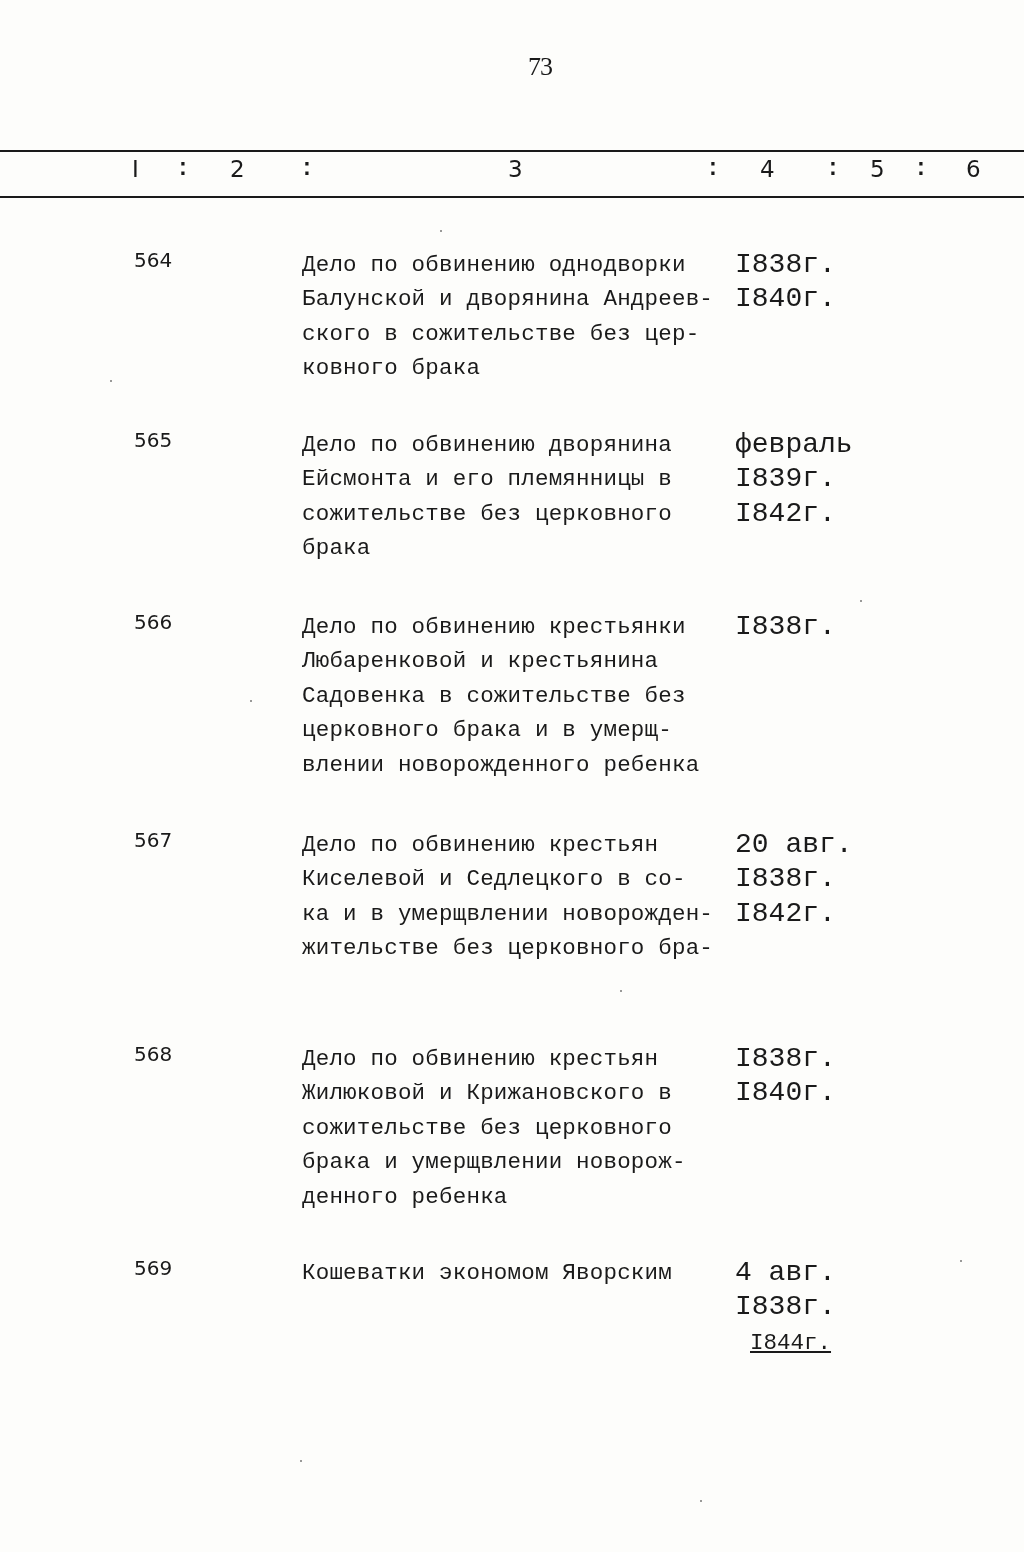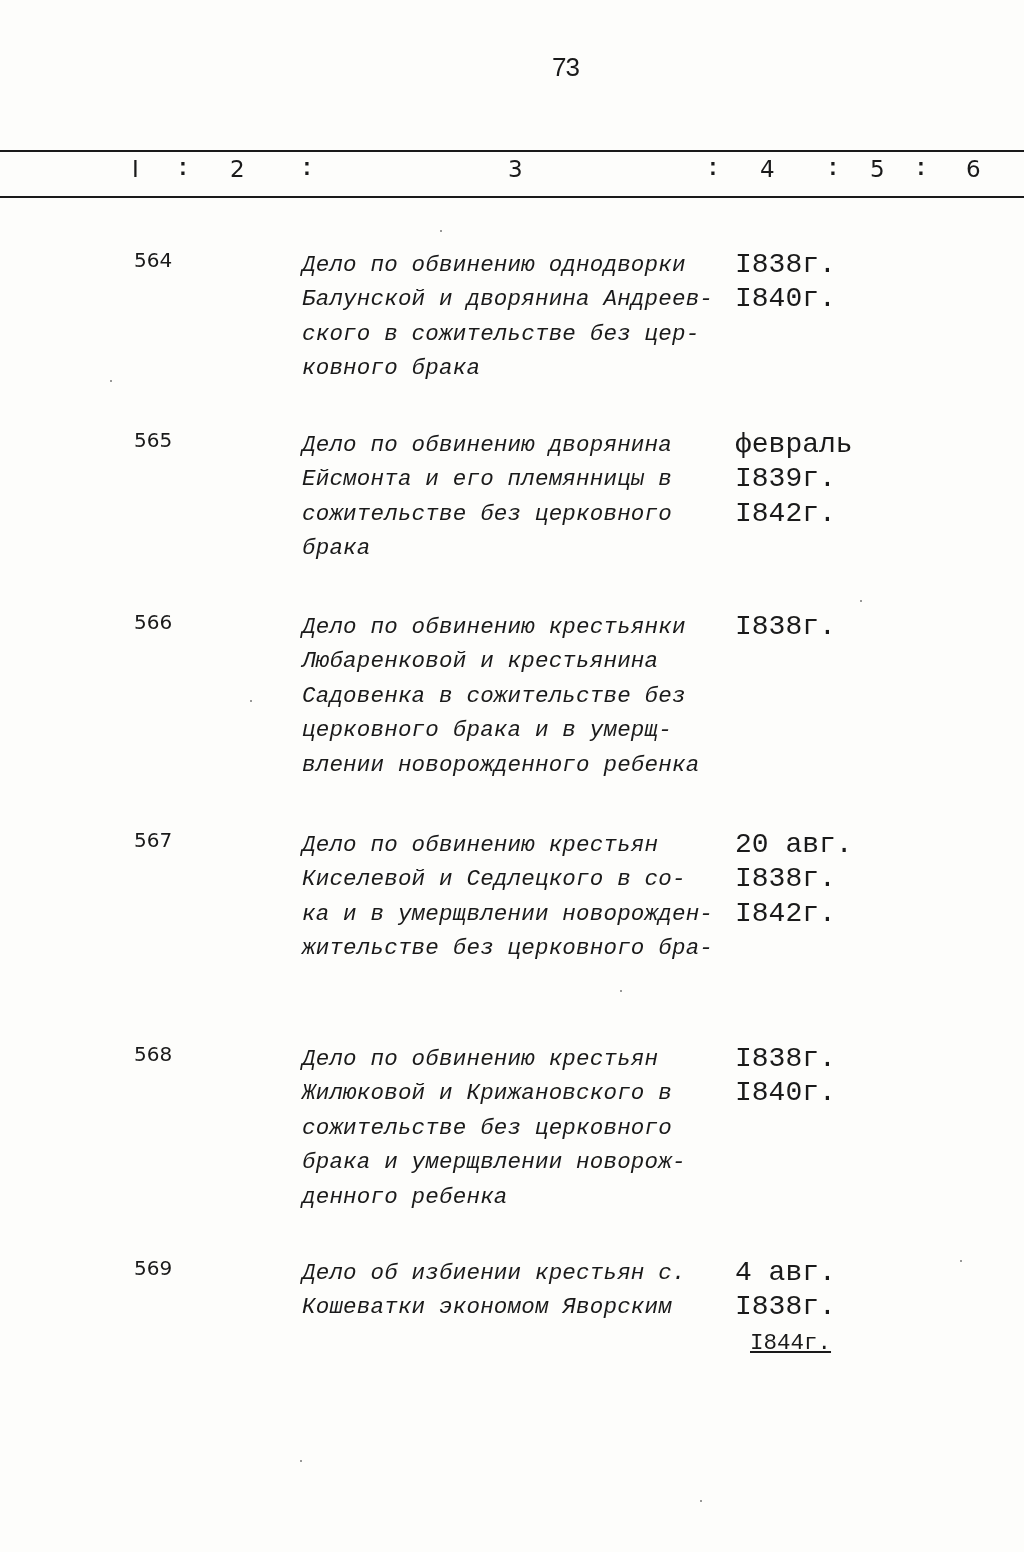--- a/index.html
+++ b/index.html
@@ -6,43 +6,43 @@
   body {
     width: 1024px; height: 1552px;
     background: #fdfdfb;
     position: relative;
     overflow: hidden;
     font-family: "Liberation Mono", "DejaVu Sans Mono", monospace;
     color: #1a1a1a;
   }
   .page-number {
     position: absolute; top: 52px; left: 528px;
-    font-family: Liberation Sans, sans-serif;
-    font-size: 26px; letter-spacing: -1px; margin-left: 24px;
+    font-family: Liberation Serif, serif;
+    font-size: 26px; letter-spacing: -1px;
   }
   .rule {
     position: absolute; left: 0; width: 1024px; height: 2px; background: #1a1a1a;
   }
   .rule.top { top: 150px; }
   .rule.bottom { top: 196px; }
   .colhead {
     position: absolute; top: 156px; font-size: 23px;
     font-family: "DejaVu Sans", sans-serif;
   }
   .sep { position: absolute; top: 156px; font-size: 23px; font-weight: bold; }
   .entry { position: absolute; left: 0; width: 1024px; }
   .num {
     position: absolute; left: 134px; top: 0;
     font-family: "DejaVu Sans", sans-serif; font-size: 20px;
   }
   .desc {
     position: absolute; left: 302px; top: 0; width: 430px;
     font-size: 22.5px; line-height: 34.4px; letter-spacing: 0.2px;
   }
-  .desc div { white-space: nowrap; font-style: italic; }
+  .desc div { white-space: nowrap; }
   .dates {
     position: absolute; left: 735px; top: 0;
     font-size: 28px; line-height: 34.4px;
   }
   .dates div { white-space: nowrap; }
   .extra-date {
     position: absolute; left: 750px; top: 1330px;
     font-size: 22.5px;
     text-decoration: underline;
   }
@@ -136,21 +136,20 @@
   </div>
   <div class="dates">
     <div>I838г.</div>
     <div>I840г.</div>
   </div>
 </div>
 
 <div class="entry" style="top:1256px">
   <div class="num">569</div>
   <div class="desc">
-    <div>Дело об избиении крестьян с.</div>
     <div>Кошеватки экономом Яворским</div>
   </div>
   <div class="dates">
     <div>4 авг.</div>
     <div>I838г.</div>
   </div>
 </div>
 <div class="extra-date">I844г.</div>
 
 <div class="speck" style="left:110px;top:380px"></div>

